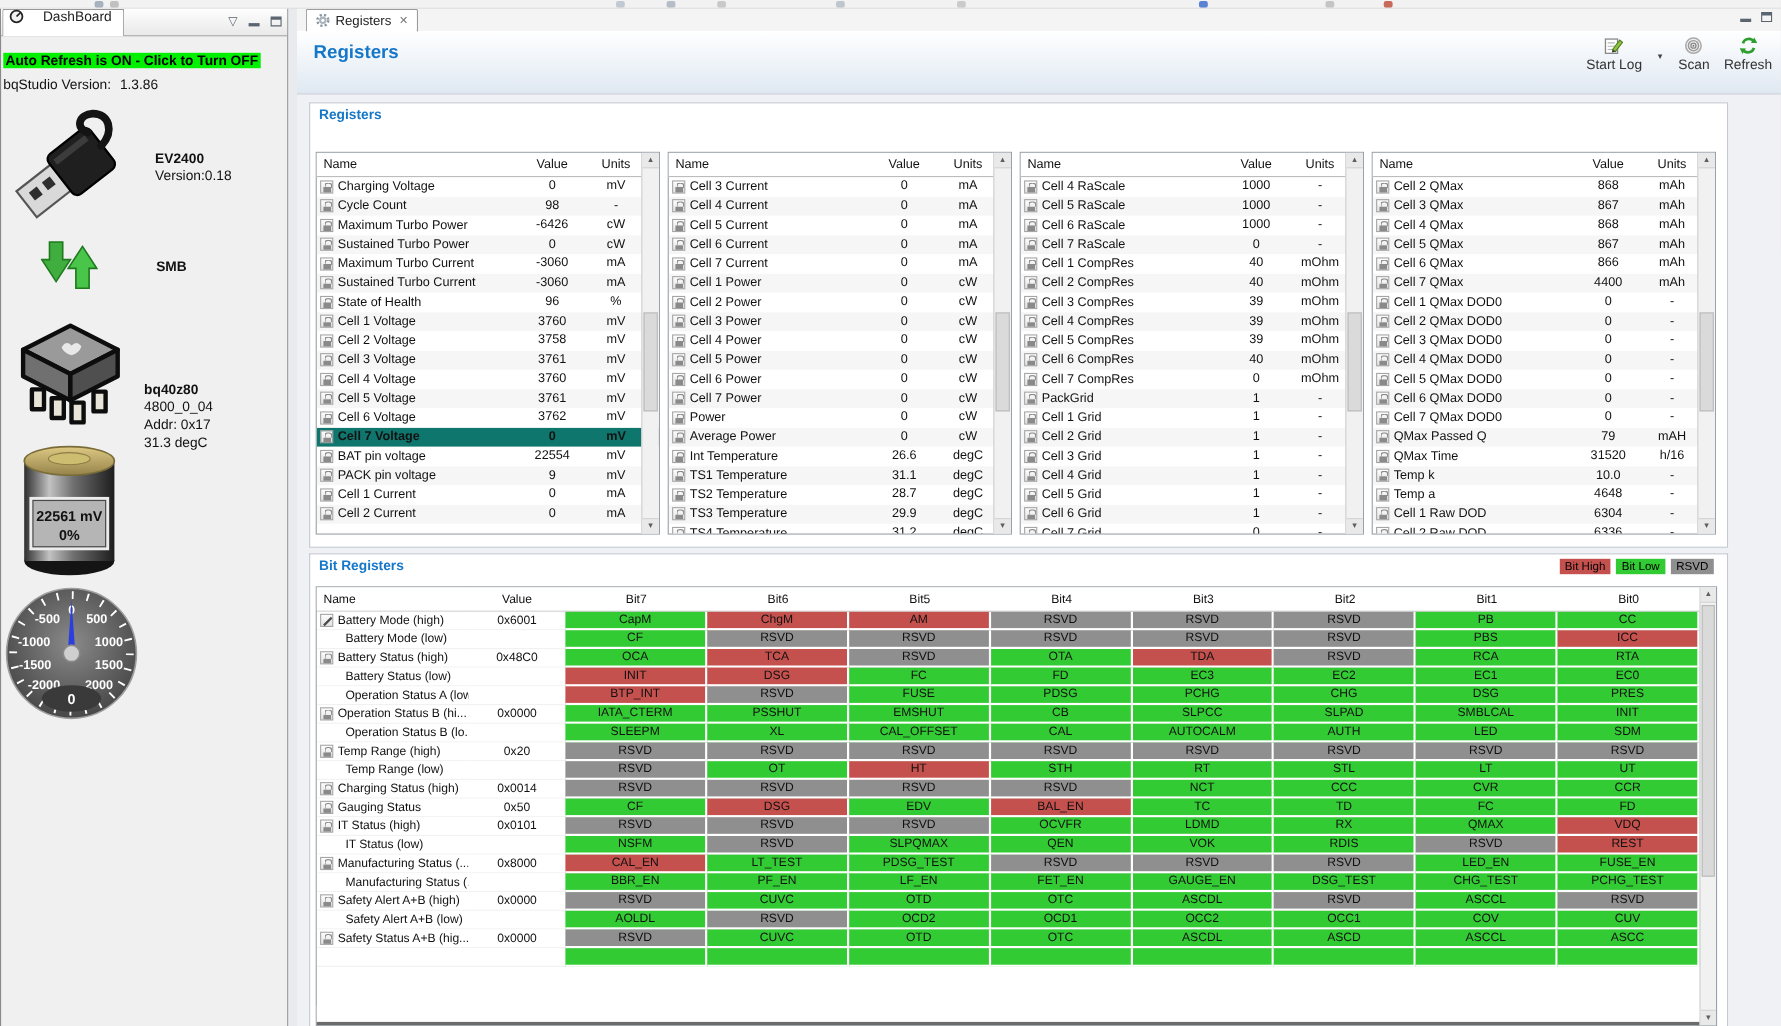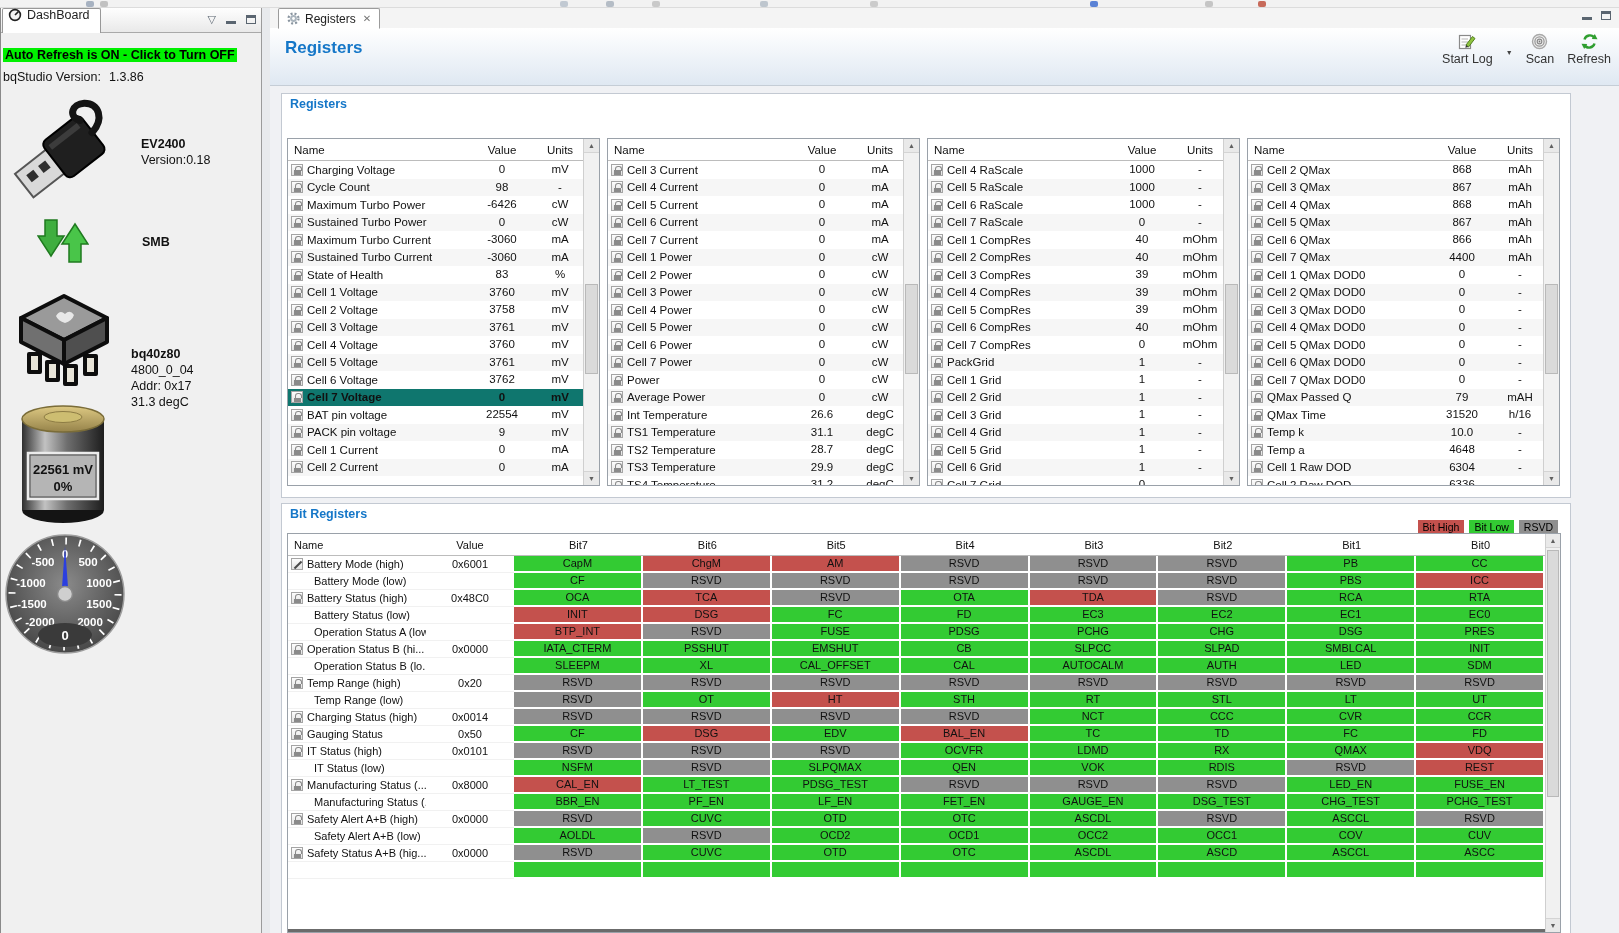--- a/index.html
+++ b/index.html
@@ -6,21 +6,21 @@
 html,body{width:1619px;height:933px;}
 body{position:relative;overflow:hidden;background:#e8eaed;font-family:"Liberation Sans",sans-serif;color:#111;}
 
 
 .topstrip{position:absolute;left:0;top:0;width:1619px;height:8px;background:#f2f2f2;border-bottom:1px solid #dcdcdc;overflow:hidden;}
 .tsi{position:absolute;top:1px;width:8px;height:6px;border-radius:2px;opacity:.85;}
 
 
 .sidebar{position:absolute;left:0;top:8px;width:262px;height:925px;background:#f0f0f0;border-right:1px solid #9b9b9b;border-left:1px solid #8a8a8a;}
 .side-tabbar{height:25px;background:linear-gradient(#fefefe,#e9e9e9);border-bottom:1px solid #a9a9a9;position:relative;}
-.side-tab{position:absolute;left:1px;top:0;height:25px;display:flex;align-items:center;gap:5px;padding:0 10px 12px 5px;background:#fff;border:1px solid #989898;border-bottom:none;border-radius:2px 2px 0 0;font-size:12.5px;color:#222;}
+.side-tab{position:absolute;left:1px;top:0;height:25px;display:flex;align-items:center;gap:17px;padding:0 10px 12px 5px;background:#fff;border:1px solid #989898;border-bottom:none;border-radius:2px 2px 0 0;font-size:12.5px;color:#222;}
 .side-ctrls{position:absolute;right:5px;top:5px;display:flex;gap:10px;align-items:center;color:#5a6570;font-size:11px;}
 .micon-min{width:10px;height:9px;border-bottom:3px solid #5a6570;}
 .micon-max{width:10px;height:9px;border:1px solid #5a6570;border-top:3px solid #5a6570;}
 .autorefresh{position:absolute;left:2px;top:40px;background:#00f000;color:#000;font-weight:bold;font-size:12.5px;padding:0 2px;white-space:nowrap;}
 .verline{position:absolute;left:2px;top:62px;font-size:12.5px;display:flex;gap:8px;}
 .hw-label{position:absolute;font-size:12.5px;line-height:16px;}
 .bold{font-weight:bold;}
 .usb-img{position:absolute;left:10px;top:90px;}
 .adapter-label{left:140px;top:128px;}
 .arrows-img{position:absolute;left:36px;top:210px;}
@@ -65,21 +65,21 @@
 .mini{width:12px;height:12px;border:1px solid #a5a5a5;background:linear-gradient(#fdfdfd,#e2e2e2);position:relative;flex:none;}
 .lock::before{content:"";position:absolute;left:3px;top:1px;width:5px;height:4px;border:1.5px solid #8a8a8a;border-bottom:none;border-radius:3px 3px 0 0;}
 .lock::after{content:"";position:absolute;left:2px;top:5.5px;width:7px;height:4.5px;background:#8a8a8a;}
 .edit::before{content:"";position:absolute;left:1px;top:5px;width:10px;height:2px;background:#4a4a4a;transform:rotate(-45deg);}
 .vscroll{position:absolute;right:0;top:0;bottom:0;width:16px;background:#f1f1f1;border-left:1px solid #cfcfcf;}
 .sb-arr{height:14px;line-height:14px;text-align:center;font-size:7px;color:#606060;background:#e9e9e9;border-bottom:1px solid #d4d4d4;}
 .sb-arr.dn{position:absolute;bottom:0;left:0;right:0;border-top:1px solid #d4d4d4;border-bottom:none;}
 .sb-thumb{position:absolute;left:1px;right:1px;top:42%;height:26%;background:#dadada;border:1px solid #b9b9b9;}
 
 
-.legend{position:absolute;right:12px;top:16px;display:flex;gap:5px;}
+.legend{position:absolute;right:12px;top:4px;display:flex;gap:5px;}
 .lg{font-size:10.5px;padding:1px 5px;color:#000;}
 .btable{position:absolute;left:5px;top:29px;width:1274px;border:1px solid #9aa1a9;background:#fff;font-size:11px;}
 .bheadrow{display:flex;height:22px;border-bottom:1px solid #bcbcbc;padding-right:15px;}
 .bit-rows{height:358px;overflow:hidden;margin-right:15px;}
 .brow{display:flex;height:17px;}
 .bcell{overflow:hidden;white-space:nowrap;}
 .b0{width:138px;display:flex;align-items:center;gap:4px;padding-left:3px;background:#fff;border-bottom:1px solid #f1f1f1;}
 .b1{width:88px;text-align:center;line-height:17.5px;background:#fff;border-bottom:1px solid #f1f1f1;}
 .bx{flex:1;text-align:center;line-height:15px;border-right:2px solid #fff;border-bottom:2px solid #fff;color:#111;}
 .bhc{line-height:22px;text-align:center;background:#fff;border:none;}
@@ -330,21 +330,21 @@
                   <span class="nlab">Sustained Turbo Current</span>
                 </div>
                 <div class="rcell c1">-3060</div>
                 <div class="rcell c2">mA</div>
               </div>
               <div class="rrow">
                 <div class="rcell c0">
                   <span class="mini lock"></span>
                   <span class="nlab">State of Health</span>
                 </div>
-                <div class="rcell c1">83</div>
+                <div class="rcell c1">96</div>
                 <div class="rcell c2">%</div>
               </div>
               <div class="rrow">
                 <div class="rcell c0">
                   <span class="mini lock"></span>
                   <span class="nlab">Cell 1 Voltage</span>
                 </div>
                 <div class="rcell c1">3760</div>
                 <div class="rcell c2">mV</div>
               </div>

